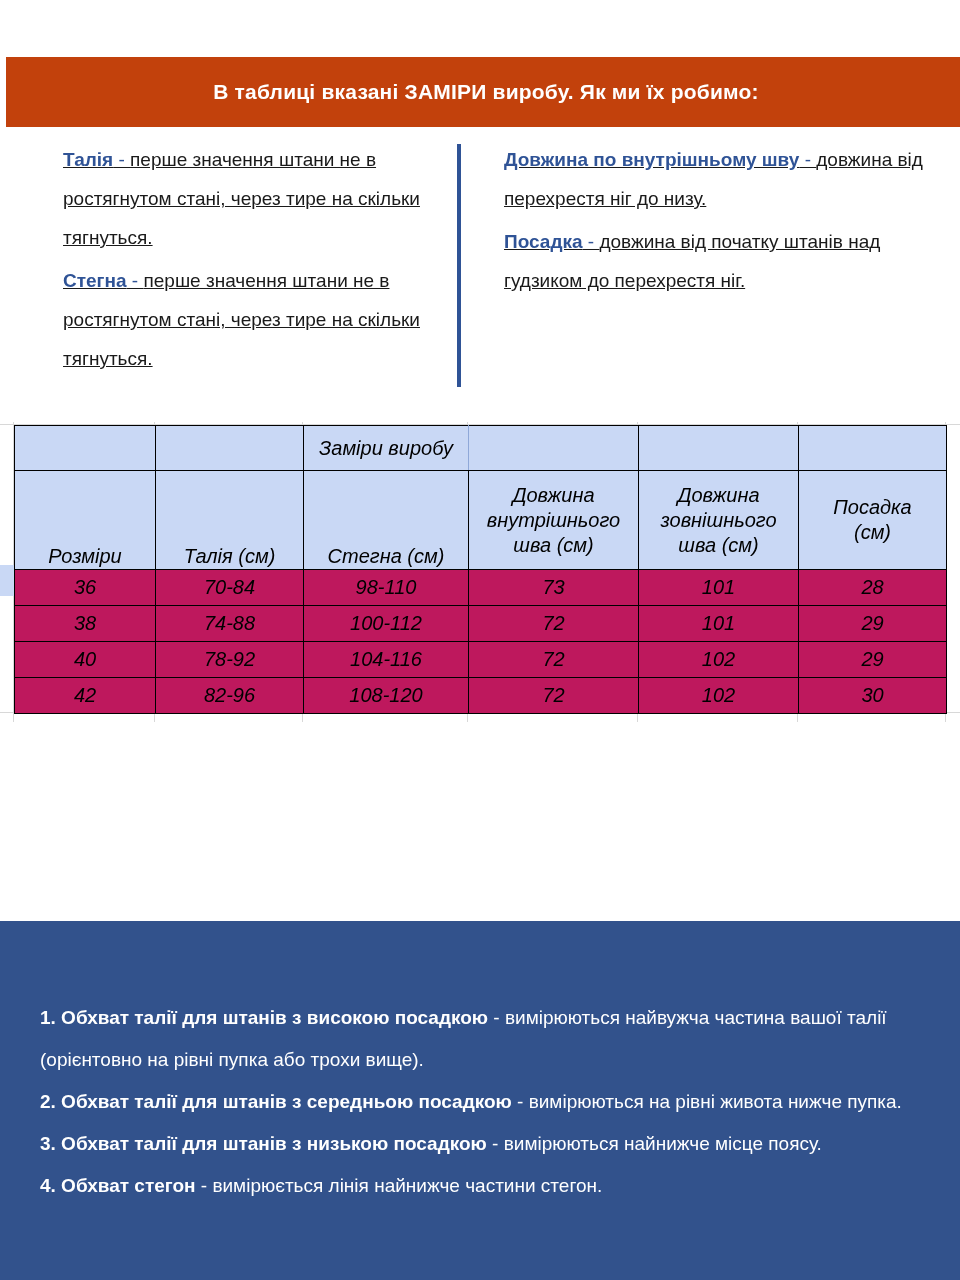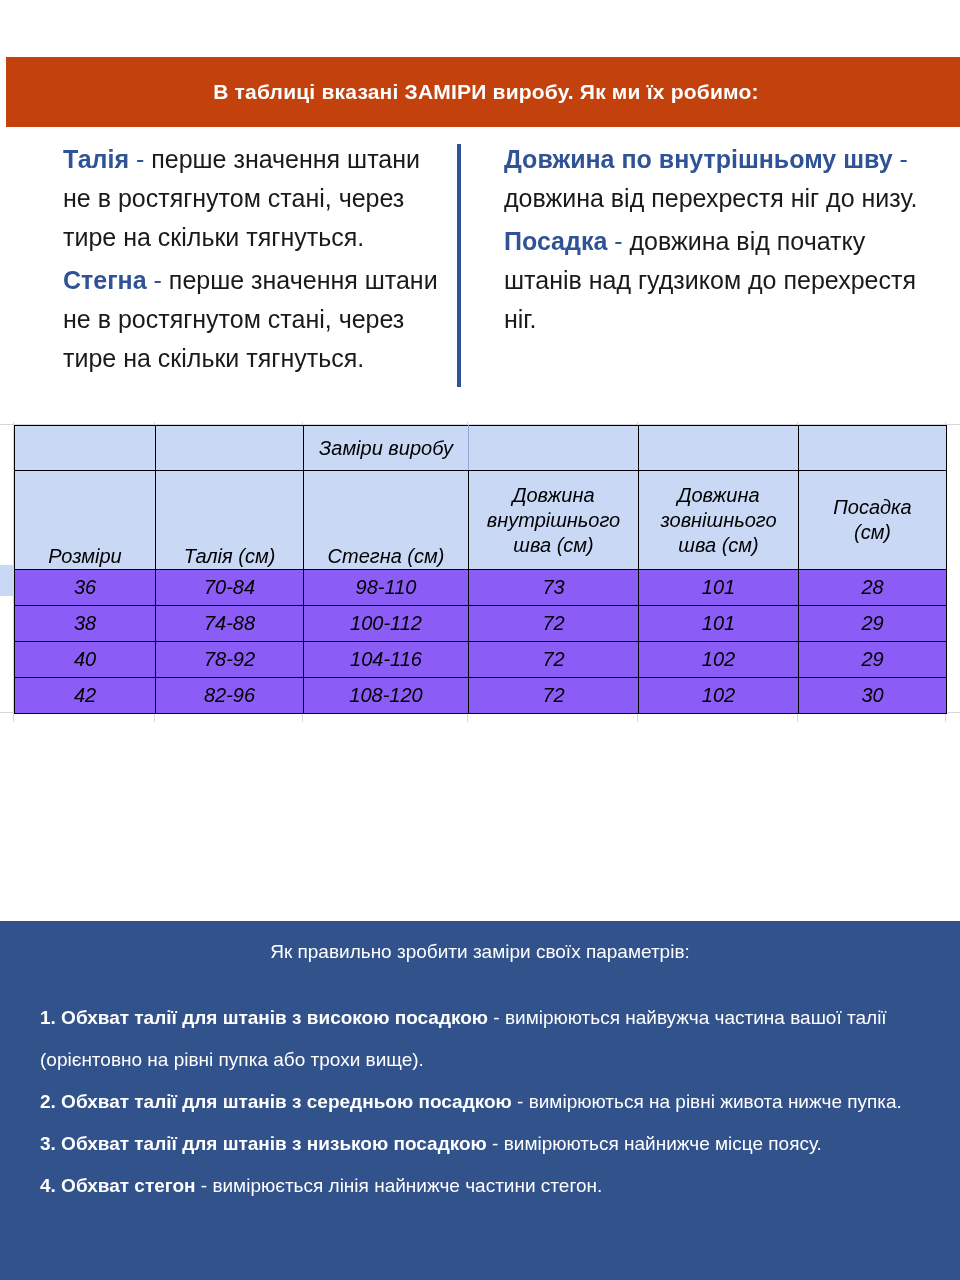--- a/index.html
+++ b/index.html
@@ -50,22 +50,23 @@
     position: absolute;
     left: 457px;
     top: 4px;
     width: 4px;
     height: 243px;
     background: #2F5396;
   }
   .col {
     position: absolute;
     top: 0;
-    font-size: 25px;
+    font-size: 19px;
     line-height: 39px;
+    text-decoration: underline;
   }
   .col-left {
     left: 63px;
     width: 382px;
   }
   .col-right {
     left: 504px;
     width: 432px;
   }
   .para {
@@ -156,21 +157,21 @@
     vertical-align: bottom;
     padding-bottom: 6px;
     line-height: 25px;
   }
   .head-row td.tall-head {
     vertical-align: middle;
     padding-bottom: 0;
   }
   .data-row td {
     height: 35px;
-    background: #8b5cf6;
+    background: #be185d;
     vertical-align: middle;
   }
 
   
   .bottom-panel {
     position: absolute;
     left: 0;
     top: 921px;
     width: 960px;
     height: 359px;
@@ -311,21 +312,20 @@
         <td>108-120</td>
         <td>72</td>
         <td>102</td>
         <td>30</td>
       </tr>
     </tbody>
   </table>
 </div>
 
 <div class="bottom-panel">
-  <div class="bottom-heading">Як правильно зробити заміри своїх параметрів:</div>
 
   <div class="bottom-list">
     <p class="bottom-item">
       <span class="b-strong">1. Обхват талії для штанів з високою посадкою</span><span> - вимірюються найвужча частина вашої талії (орієнтовно на рівні пупка або трохи вище).</span>
     </p>
     <p class="bottom-item">
       <span class="b-strong">2. Обхват талії для штанів з середньою посадкою</span><span> - вимірюються на рівні живота нижче пупка.</span>
     </p>
     <p class="bottom-item">
       <span class="b-strong">3. Обхват талії для штанів з низькою посадкою</span><span> - вимірюються найнижче місце поясу.</span>

